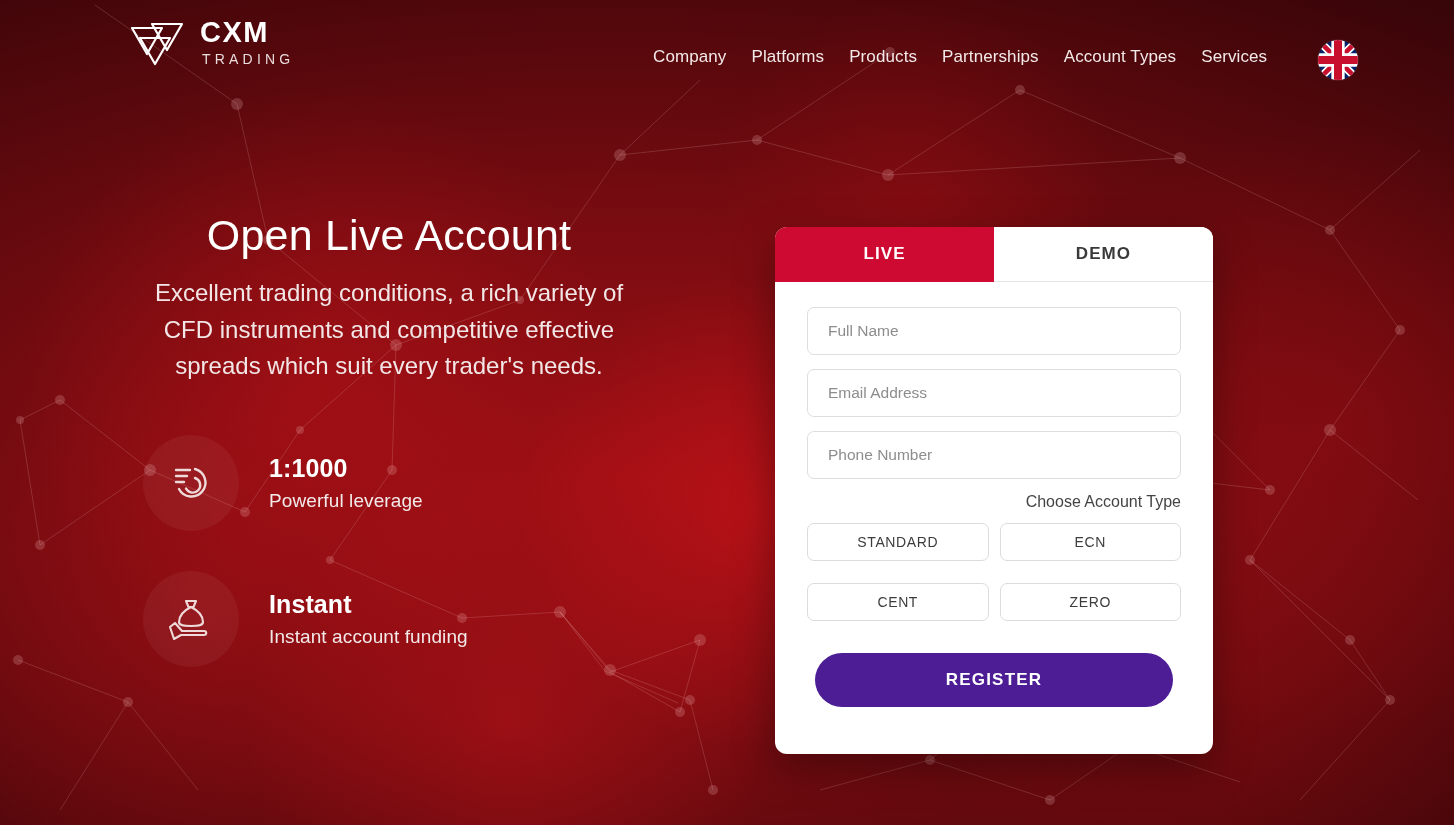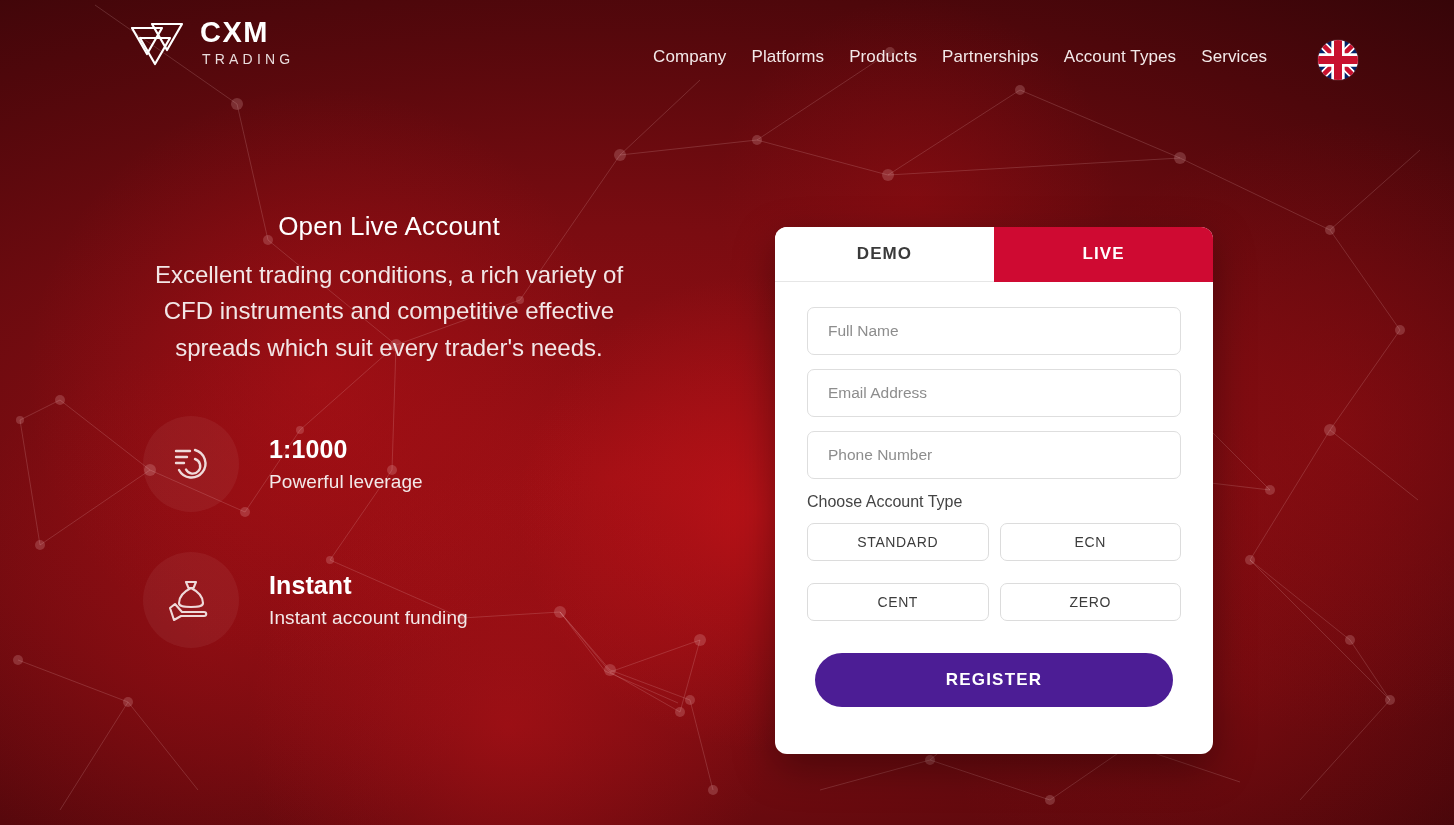--- a/index.html
+++ b/index.html
@@ -104,21 +104,21 @@
   .flag svg { display: block; width: 40px; height: 40px; }
 
   
   .left {
     position: absolute;
     left: 0;
     top: 212px;
     width: 760px;
   }
   .hero-title {
-    font-size: 26px;
+    font-size: 43px;
     color: #ffffff;
     text-align: center;
     font-weight: normal;
     letter-spacing: 0.2px;
     line-height: 1.1;
     padding-left: 18px;
   }
   .hero-sub {
     margin-top: 16px;
     font-size: 24px;
@@ -220,21 +220,21 @@
     font-family: "Liberation Sans", sans-serif;
     color: #333;
     outline: none;
     display: block;
     margin-bottom: 14px;
     background: #fff;
   }
   .field::placeholder { color: #8d8d8d; }
 
   .choose-label {
-    text-align: left;
+    text-align: right;
     font-size: 16px;
     color: #444444;
     margin-top: 4px;
     margin-bottom: 12px;
   }
 
   .acct-grid {
     display: grid;
     grid-template-columns: 1fr 1fr;
     gap: 22px 11px;
@@ -453,22 +453,22 @@
           <div class="feature-desc">Instant account funding</div>
         </div>
       </div>
 
     </div>
   </div>
 
   <div class="card">
 
     <div class="tabs">
+      <div class="tab active">LIVE</div>
       <div class="tab inactive">DEMO</div>
-      <div class="tab active">LIVE</div>
     </div>
 
     <div class="form-body">
       <input class="field" type="text" placeholder="Full Name" style="">
       <input class="field" type="text" placeholder="Email Address" style="">
       <input class="field" type="text" placeholder="Phone Number" style="">
 
       <div class="choose-label">Choose Account Type</div>
 
       <div class="acct-grid">

